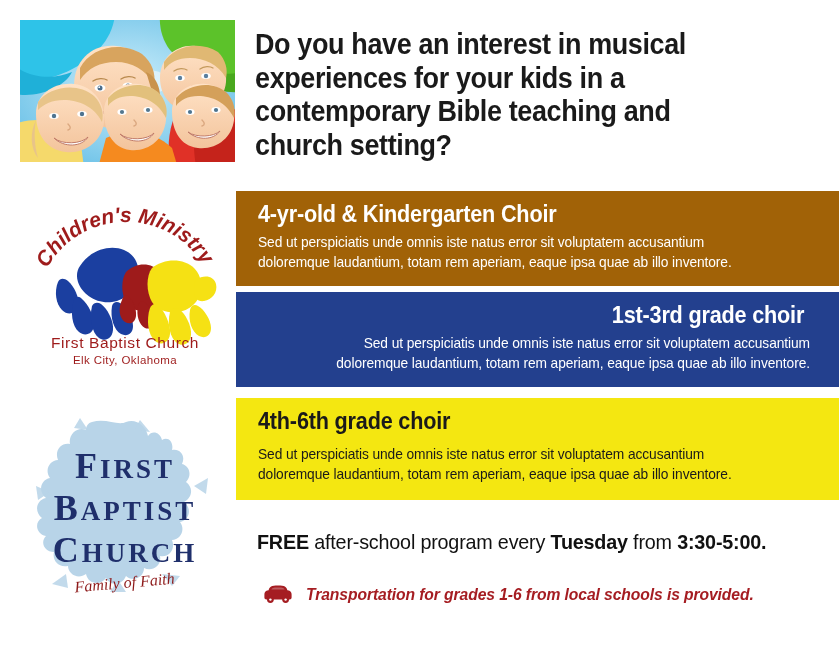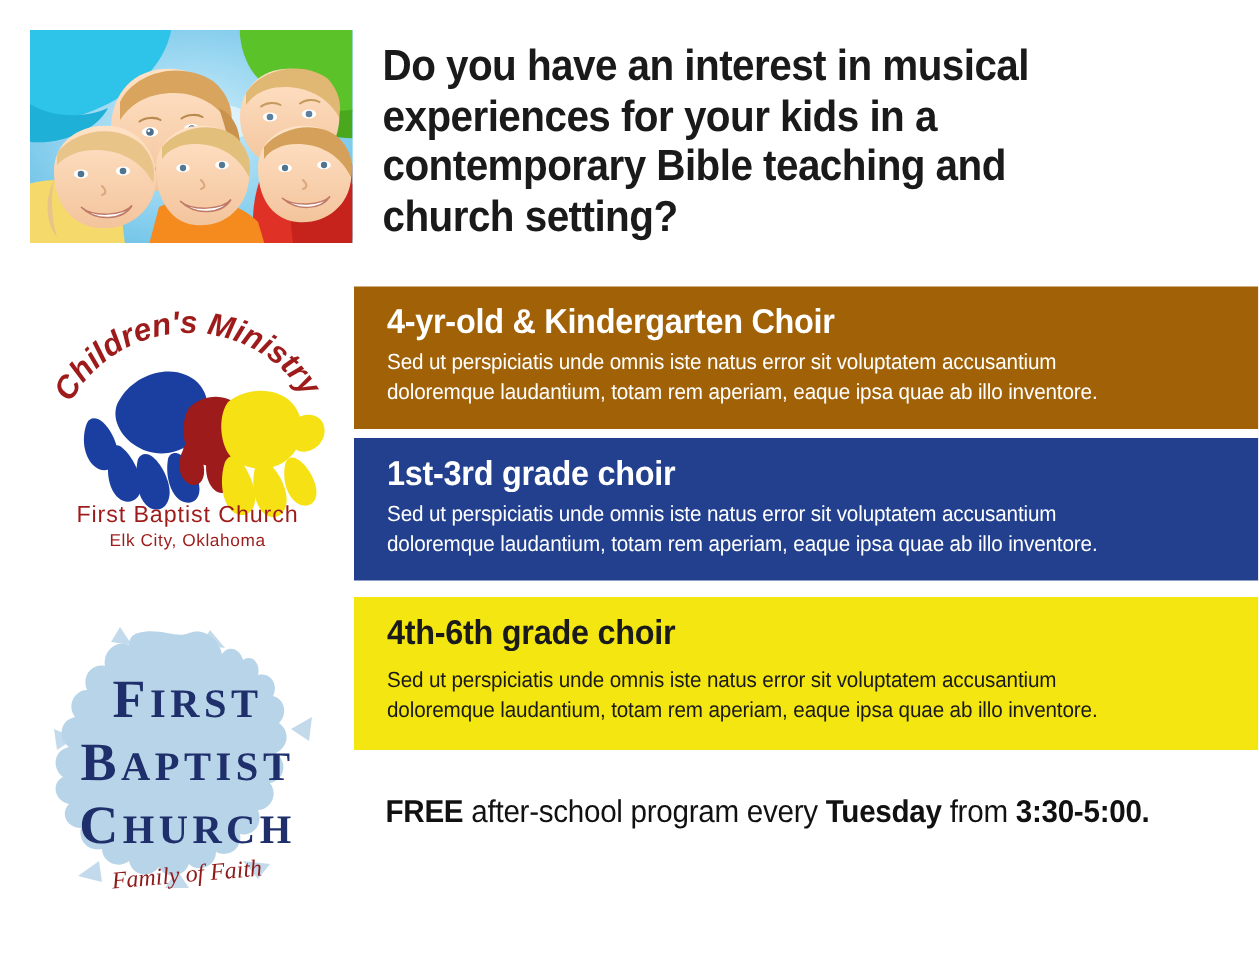--- a/index.html
+++ b/index.html
@@ -50,21 +50,21 @@
 
   
   .banner {
     position: absolute;
     left: 236px;
     width: 603px;
     box-sizing: border-box;
     padding: 11px 0 10px 22px;
   }
   .banner-red    { top: 191px; height: 95px;  background: #a16207; }
-  .banner-blue   { top: 292px; height: 95px;  background: #23408e; }
+  .banner-blue   { top: 292px; height: 95px;  background: #23408e; text-align: right; }
   .banner-yellow { top: 398px; height: 102px; background: #f4e711; }
 
   .banner-title {
     font-family: "Liberation Sans Narrow", "Liberation Sans", sans-serif;
     font-weight: bold;
     font-size: 23px;
     line-height: 1.12;
     letter-spacing: -0.2px;
     margin: 0 0 4px 0;
     transform: scaleX(0.94);
@@ -280,20 +280,31 @@
     <div class="banner-body">
       <div>Sed ut perspiciatis unde omnis iste natus error sit voluptatem accusantium</div>
       <div>doloremque laudantium, totam rem aperiam, eaque ipsa quae ab illo inventore.</div>
     </div>
   </div>
 
   <div class="free-line">
     <b>FREE</b><span> after-school program every </span><b>Tuesday</b><span> from </span><b>3:30-5:00.</b>
   </div>
 
+  <div class="transport-row">
+    <svg class="car-icon" viewBox="0 0 30 22" aria-hidden="true">
+      <path d="M5.6 7.2 C6.6 3.6 8.2 2.4 15 2.4 C21.8 2.4 23.4 3.6 24.4 7.2 L25.8 7.6 C27.6 8.2 28.6 9.6 28.6 11.6 L28.6 14.4 C28.6 15.6 27.8 16.4 26.6 16.4 L3.4 16.4 C2.2 16.4 1.4 15.6 1.4 14.4 L1.4 11.6 C1.4 9.6 2.4 8.2 4.2 7.6 Z" fill="#a51d22"></path>
+      <path d="M8.4 6.6 C9 4.9 9.9 4.4 15 4.4 C20.1 4.4 21 4.9 21.6 6.6 Z" fill="#ffffff" opacity="0.28"></path>
+      <circle cx="7.4" cy="16.6" r="3.4" fill="#a51d22"></circle>
+      <circle cx="22.6" cy="16.6" r="3.4" fill="#a51d22"></circle>
+      <circle cx="7.4" cy="16.6" r="1.2" fill="#ffffff"></circle>
+      <circle cx="22.6" cy="16.6" r="1.2" fill="#ffffff"></circle>
+    </svg>
+    <span class="transport-text">Transportation for grades 1-6 from local schools is provided.</span>
+  </div>
 
   <div class="cm-logo">
     <svg viewBox="0 0 206 178" aria-hidden="true">
       <defs>
         <path id="cmArc" d="M 16 112 A 88 84 0 0 1 192 108" fill="none"></path>
       </defs>
 
       <g fill="#1b3fa0">
         <path d="M58 70 C68 54 88 48 102 54 C112 58 118 68 116 80 C114 94 104 104 90 106 C74 108 60 98 56 86 C54 80 55 74 58 70 Z"></path>
         <path d="M36 86 C32 96 34 108 40 114 C46 120 54 118 56 110 C58 102 52 90 46 85 C42 82 38 82 36 86 Z"></path>

